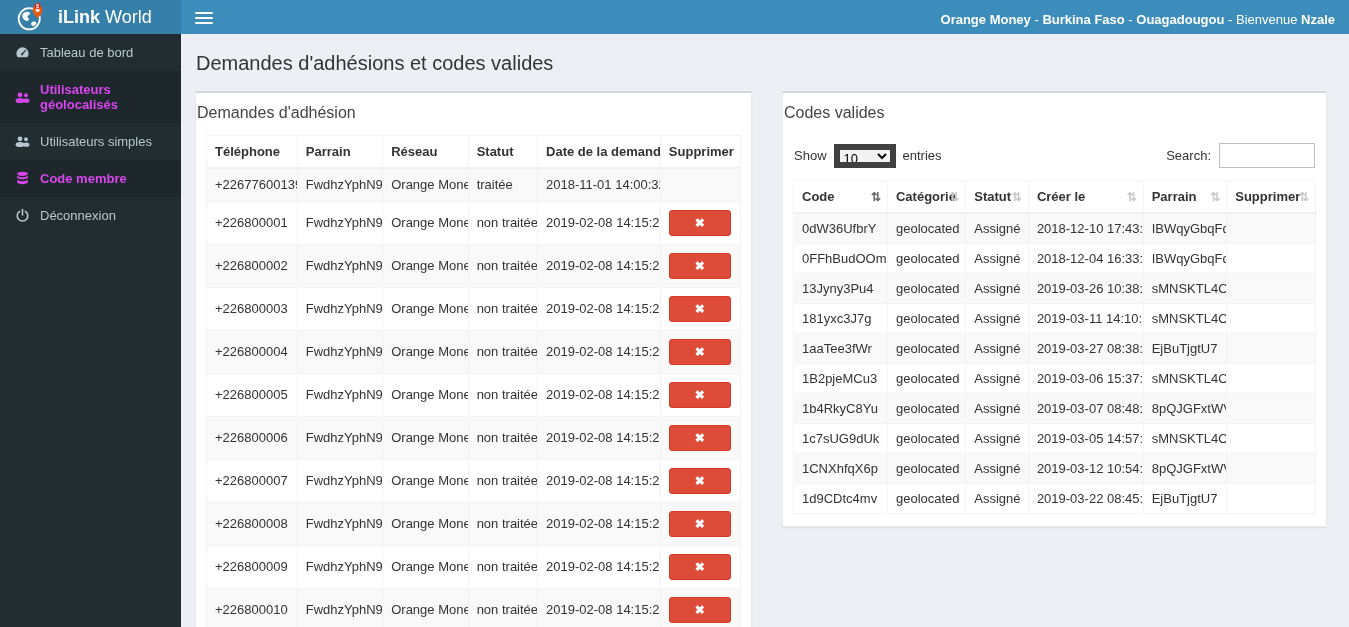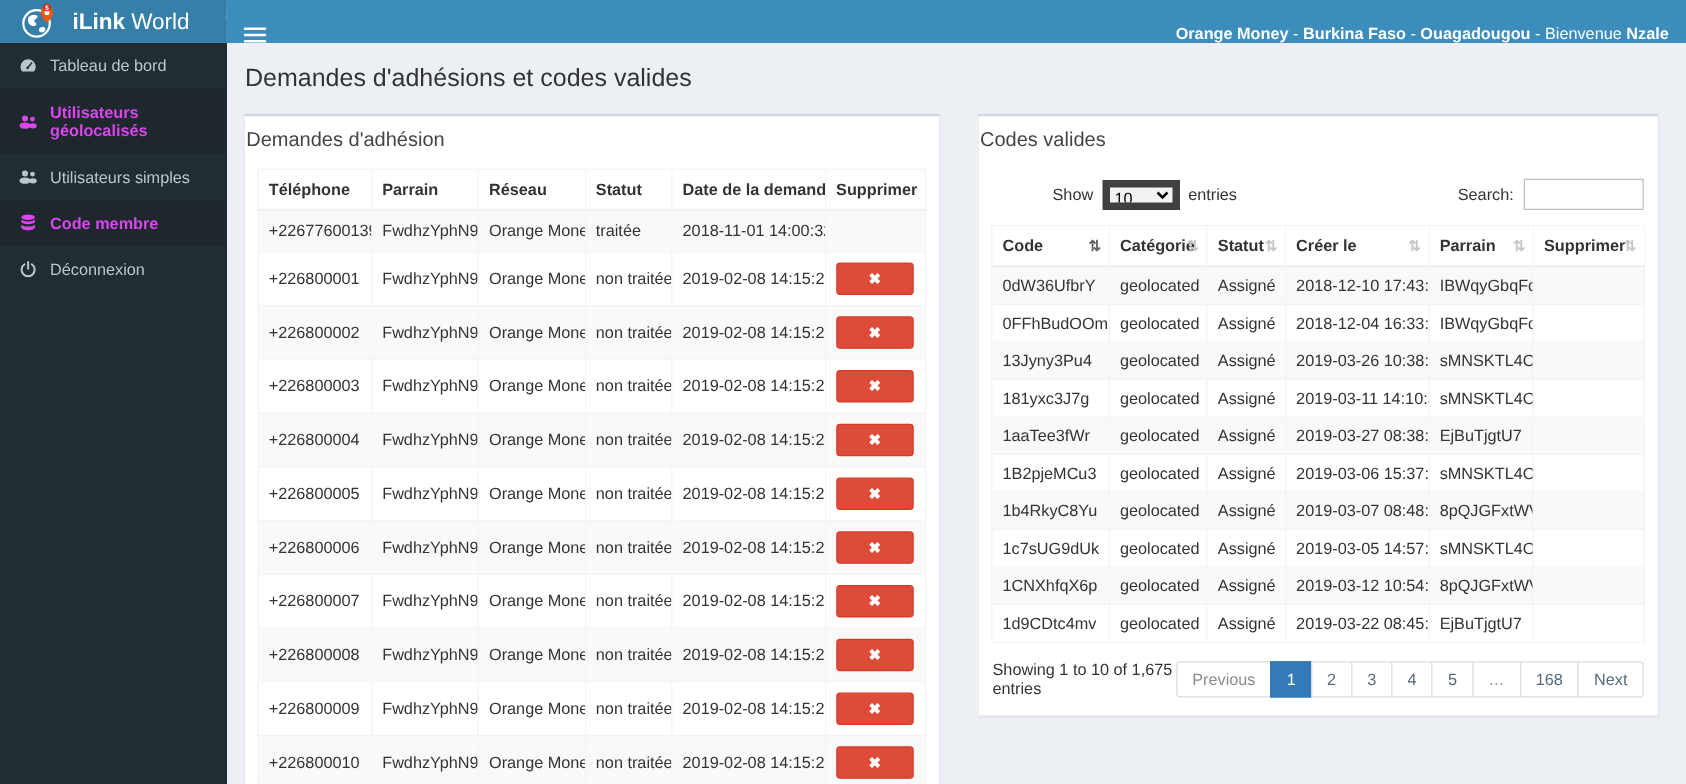--- a/index.html
+++ b/index.html
@@ -4,21 +4,21 @@
 <style>
   * { box-sizing: border-box; margin: 0; padding: 0; }
   html,body { width:1349px; height:627px; overflow:hidden; }
   body { font-family:"Liberation Sans", sans-serif; background:#ecf0f5; font-size:13px; color:#333; }
 
   
   .topbar { position:fixed; top:0; left:0; width:1349px; height:34px; display:flex; z-index:50; }
   .logo { width:181px; height:34px; background:#367fa9; color:#fff; display:flex; align-items:center; padding-left:16px; gap:12px; flex-shrink:0;text-align:right; }
   .brand { font-size:18px; white-space:nowrap; }
   .brand b { font-weight:bold; }
-  .navbar { flex:1; background:#3c8dbc; display:flex; align-items:flex-end; justify-content:space-between; padding:0 14px; color:#fff; }
+  .navbar { flex:1; background:#3c8dbc; display:flex; align-items:flex-start; justify-content:space-between; padding:12px 14px; color:#fff; }
   .hamburger { width:18px; height:12px; display:flex; flex-direction:column; justify-content:space-between; cursor:pointer; }
   .hamburger span { display:block; height:2px; background:#fff; border-radius:1px; }
   .user-info { font-size:13px; white-space:nowrap; }
   .user-info .b { font-weight:bold; }
 
   
   .sidebar { position:fixed; top:34px; left:0; width:181px; bottom:0; background:#222d32; z-index:40; }
   .side-item { display:flex; align-items:center; gap:10px; padding:11px 15px; color:#b8c7ce; font-size:13px; cursor:pointer; }
   .side-item.active { background:#1e282c; color:#d946ef; font-weight:bold; }
   .side-item .icn { width:15px; height:15px; display:inline-flex; align-items:center; justify-content:center; flex-shrink:0; }
@@ -39,21 +39,21 @@
   th, td { border:1px solid #f4f4f4; padding:8px; text-align:left; vertical-align:middle; overflow:hidden; white-space:nowrap; }
   thead th { font-weight:bold; border-bottom:2px solid #f0f0f0; background:#fff; }
   tbody tr.odd { background:#f9f9f9; }
   .left-table td { height:42px; }
   .left-table tr.no-btn td { height:33px; }
 
   .btn-danger { display:inline-block; width:62px; height:26px; background:#dd4b39; border:1px solid #d73925; border-radius:3px; color:#fff; font-weight:bold; font-size:12px; line-height:24px; text-align:center; cursor:pointer; }
 
   
   .dt-controls { display:flex; justify-content:space-between; align-items:center; padding:8px 1px 12px; }
-  .dt-length { display:flex; align-items:center; gap:7px;margin-left:48px; }
+  .dt-length { display:flex; align-items:center; gap:7px; }
   .dt-length select { height:24px; min-width:62px; border:6px solid #404040; background:#f3f3f3; font-size:13px; font-family:inherit; }
   .dt-search { display:flex; align-items:center; gap:8px; }
   .dt-search input { width:96px; height:25px; border:1px solid #bfbfbf; padding:2px 6px; font-size:13px; font-family:inherit; background:#fff; }
   .right-table th { position:relative; padding-right:22px; }
   .sort-icon { position:absolute; right:6px; top:50%; transform:translateY(-50%); font-size:12px; color:#c8c8c8; }
   .sort-icon.sorted { color:#666; }
   .right-table td { height:30px; padding:7px 8px; }
 
   .dt-footer { display:flex; justify-content:space-between; align-items:center; padding:14px 1px 2px; }
   .dt-info { font-size:13px; color:#333; }
@@ -378,30 +378,16 @@
                 <td>1d9CDtc4mv</td>
                 <td>geolocated</td>
                 <td>Assigné</td>
                 <td>2019-03-22 08:45:22</td>
                 <td>EjBuTjgtU7</td>
                 <td></td>
               </tr>
             </tbody>
         </table>
 
-        <div class="dt-footer">
-          <div class="dt-info">Showing 1 to 10 of 1,675 entries</div>
-          <div class="pagination" id="pagination">
-              <button class="page-btn prev">Previous</button>
-              <button class="page-btn active">1</button>
-              <button class="page-btn">2</button>
-              <button class="page-btn">3</button>
-              <button class="page-btn">4</button>
-              <button class="page-btn">5</button>
-              <button class="page-btn ellipsis">…</button>
-              <button class="page-btn">168</button>
-              <button class="page-btn next">Next</button>
-            </div>
-        </div>
       </div>
     </div>
   </div>
 </div>
 
 </body></html>

